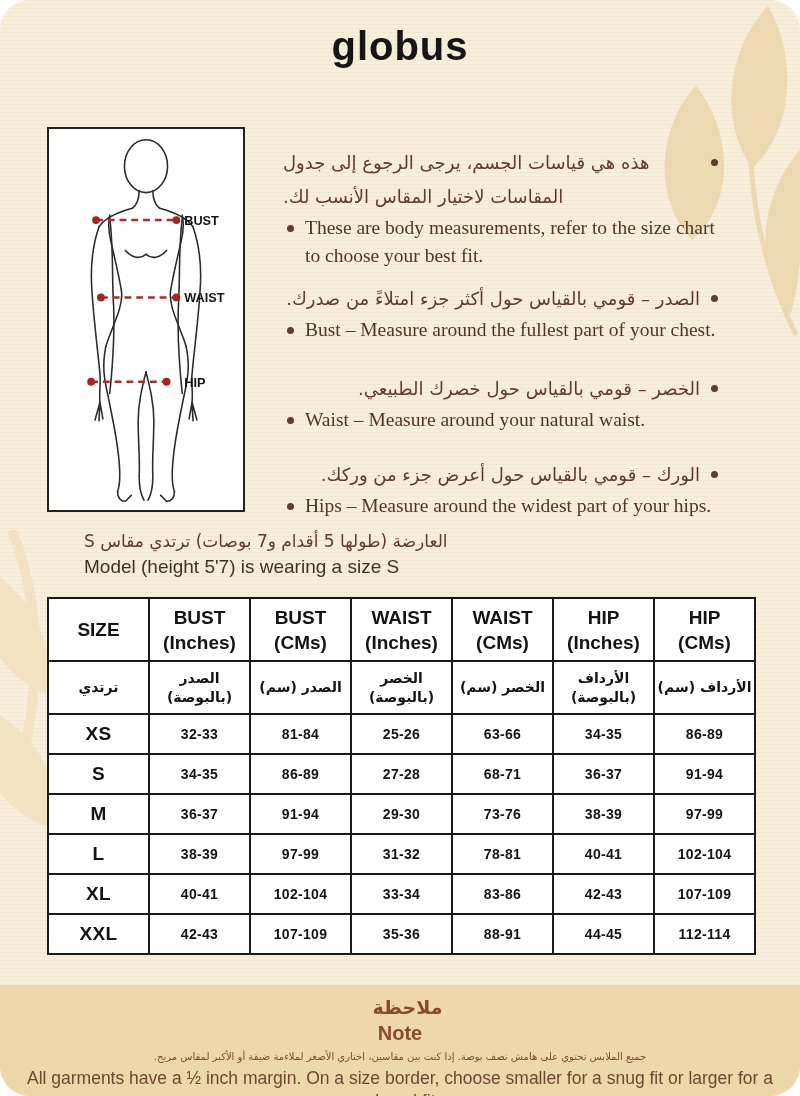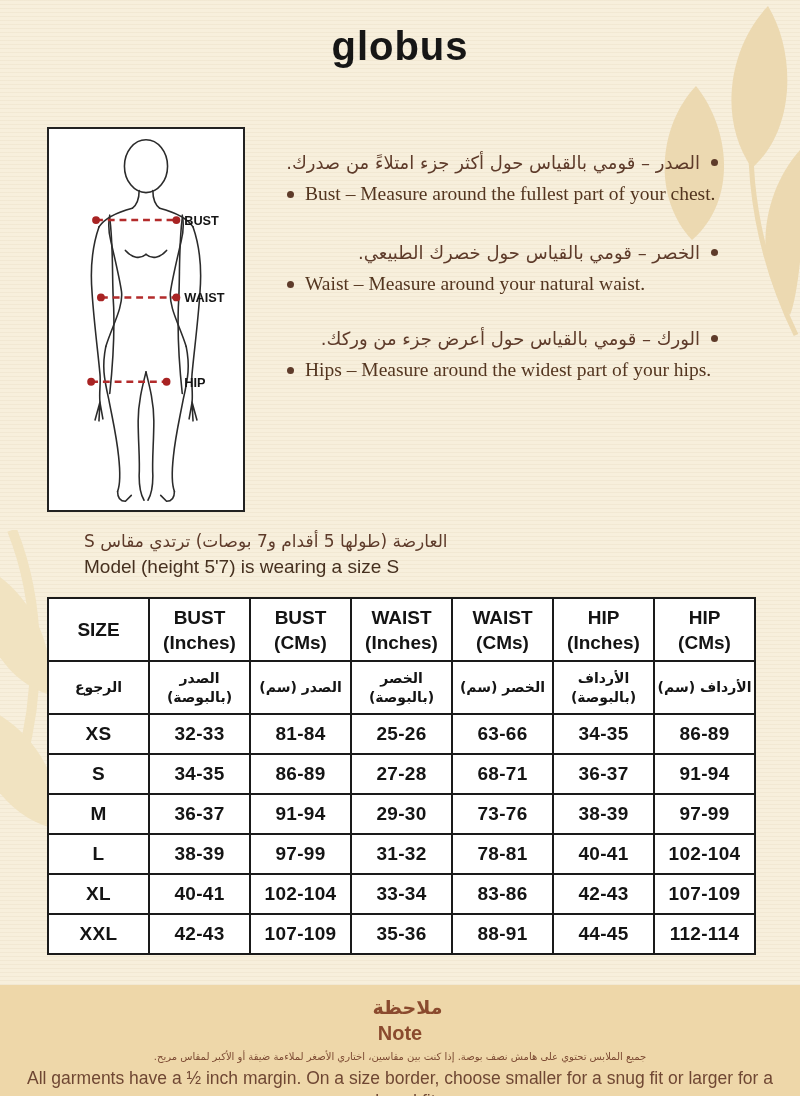--- a/index.html
+++ b/index.html
@@ -3,20 +3,21 @@
 <meta charset="utf-8">
 <style>
   html,body{margin:0;padding:0;}
   .page{
     position:relative;width:800px;height:1096px;overflow:hidden;
     background-color:#f7efdc;
     background-image:repeating-linear-gradient(180deg,
       rgba(205,185,150,0.13) 0px, rgba(205,185,150,0.13) 1px,
       transparent 1px, transparent 4px);
     font-family:"Liberation Sans", sans-serif;
+    border-radius:30px;
   }
   .decor{position:absolute;pointer-events:none;}
   .decor-tr{top:0;right:0;}
   .decor-l{top:530px;left:0;}
 
   
   .logo{position:absolute;top:24px;left:0;width:100%;text-align:center;
     font-size:40px;font-weight:600;color:#161616;letter-spacing:1px;}
   .title{position:absolute;top:72px;left:0;width:100%;text-align:center;
     font-size:31px;font-weight:bold;color:#7e432c;letter-spacing:1px;}
@@ -48,21 +49,21 @@
 
   
   .size-table{position:absolute;left:47px;top:597px;width:708px;border-collapse:collapse;
     table-layout:fixed;background:#fff;}
   .size-table td,.size-table th{border:2px solid #1a1a1a;text-align:center;vertical-align:middle;
     padding:0;color:#141414;}
   .size-table col{width:101px;}
   .hdr-en th{height:61px;font-size:19px;font-weight:bold;line-height:25px;}
   .hdr-ar th{height:51px;font-size:14px;font-weight:bold;line-height:19px;
     font-family:"DejaVu Sans","Liberation Sans",sans-serif;}
-  .data-row td{height:38px;font-size:19px;font-weight:bold;letter-spacing:0.3px;}
+  .data-row td{height:38px;font-size:14px;font-weight:bold;letter-spacing:0.3px;}
   .data-row td.sz{font-size:19px;}
 
   
   .note-band{position:absolute;left:0;top:985px;width:800px;height:111px;background:#eed7a9;
     text-align:center;}
   .note-title-ar{margin-top:9px;font-size:19px;font-weight:bold;color:#8a4a2e;line-height:26px;
     font-family:"DejaVu Sans","Liberation Sans",sans-serif;padding-left:15px;}
   .note-title-en{font-size:20px;font-weight:bold;color:#8a4a2e;line-height:26px;}
   .note-body-ar{direction:rtl;font-size:10px;color:#7c4a33;line-height:21px;
     font-family:"DejaVu Sans","Liberation Sans",sans-serif;}
@@ -121,20 +122,30 @@
       <g>
         <path d="M43,256 H120" stroke="#b32b2b" stroke-width="2.4" stroke-dasharray="7 5" fill="none"></path>
         <circle cx="43" cy="256" r="4" fill="#a82323"></circle>
         <circle cx="120" cy="256" r="4" fill="#a82323"></circle>
         <text x="138" y="261" font-size="13" font-weight="bold" fill="#151515">HIP</text>
       </g>
     </svg>
   </div>
 
   <div class="instructions">
+    <div class="instruction-item gap-a">
+      <div class="line-ar wrapfirst">
+        <span class="dot"></span>
+        <span>هذه هي قياسات الجسم، يرجى الرجوع إلى جدول المقاسات لاختيار المقاس الأنسب لك.</span>
+      </div>
+      <div class="line-en">
+        <span class="dot"></span>
+        <span>These are body measurements, refer to the size chart to choose your best fit.</span>
+      </div>
+    </div>
     <div class="instruction-item gap-b">
       <div class="line-ar">
         <span class="dot"></span>
         <span>الصدر – قومي بالقياس حول أكثر جزء امتلاءً من صدرك.</span>
       </div>
       <div class="line-en">
         <span class="dot"></span>
         <span>Bust – Measure around the fullest part of your chest.</span>
       </div>
     </div>
@@ -201,21 +212,21 @@
             <div>HIP</div>
             <div>(Inches)</div>
           </th>
       <th>
             <div>HIP</div>
             <div>(CMs)</div>
           </th>
     </tr>
     <tr class="hdr-ar">
       <th dir="rtl">
-            <div>الرجوع</div>
+            <div>ترتدي</div>
             <div></div>
           </th>
       <th dir="rtl">
             <div>الصدر</div>
             <div>(بالبوصة)</div>
           </th>
       <th dir="rtl">
             <div>الصدر (سم)</div>
             <div></div>
           </th>

